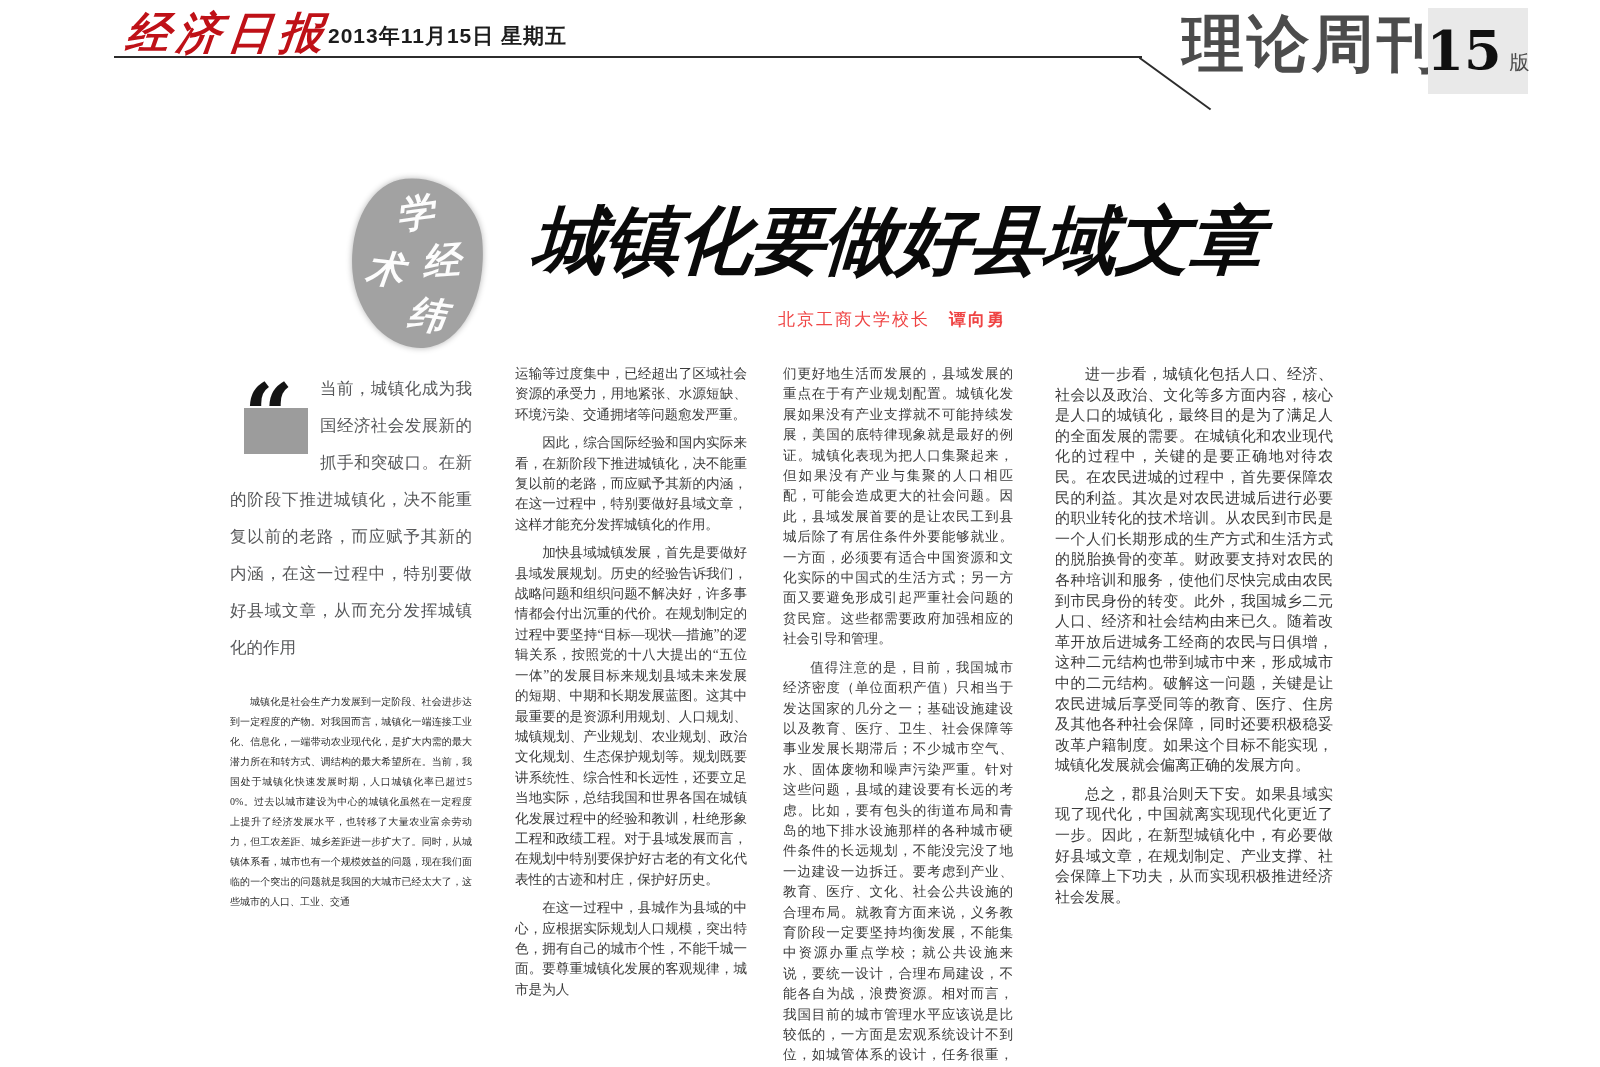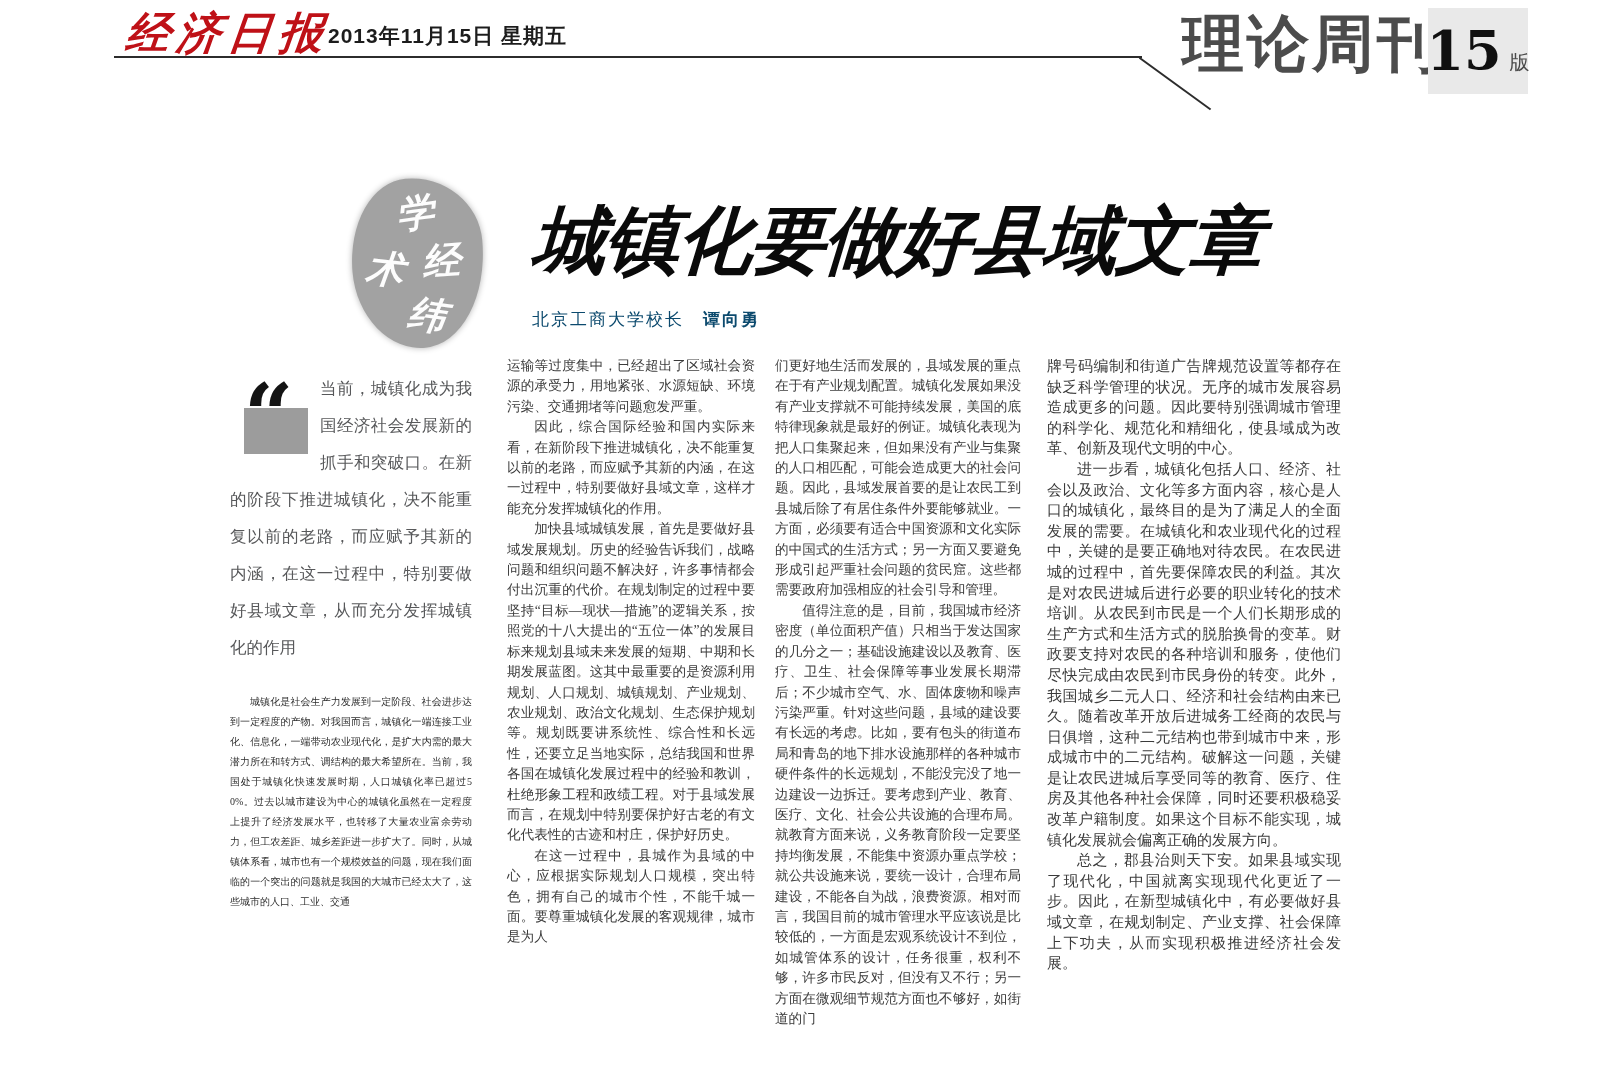--- a/index.html
+++ b/index.html
@@ -31,43 +31,43 @@
         font-style:italic;font-weight:bold;font-size:38px;line-height:1;}
   .seal-c0{left:44px;top:16px;transform:rotate(-8deg);}
   .seal-c1{left:14px;top:72px;transform:rotate(6deg);}
   .seal-c2{left:70px;top:64px;transform:rotate(-4deg);}
   .seal-c3{left:56px;top:118px;transform:rotate(8deg);}
 
   
   .headline{position:absolute;left:532px;top:192px;width:730px;font-family:"DejaVu Serif",serif;
         font-weight:bold;font-style:italic;font-size:74px;color:#0a0a0a;letter-spacing:-1px;
         white-space:nowrap;transform:skewX(-3deg);}
-  .byline{position:absolute;left:532px;top:308px;width:720px;text-align:left;
-        font-size:17px;color:#0c4a6e;letter-spacing:2px;}
+  .byline{position:absolute;left:532px;top:308px;width:720px;text-align:center;
+        font-size:17px;color:#ef4444;letter-spacing:2px;}
   .byline b{font-weight:bold;}
 
   
   .bodywrap{position:absolute;left:230px;top:356px;width:1140px;height:660px;}
   .col{position:absolute;top:0;}
   .col-quote{left:0;width:242px;}
   .col-2{left:277px;width:248px;}
   .col-3{left:545px;width:246px;}
   .col-4{left:817px;width:294px;}
 
   .qbox{float:left;width:64px;height:46px;background:#9c9c9c;margin:38px 12px 0 14px;
         position:relative;}
   .qmark{position:absolute;left:0;top:-36px;font-family:"DejaVu Serif",serif;
         font-size:86px;line-height:1;color:#141414;font-weight:bold;letter-spacing:-6px;}
   .quote-text{font-size:16.5px;line-height:37px;color:#57585a;text-align:justify;
         word-break:break-all;padding-top:14px;}
 
   .intro{margin-top:26px;font-family:"Liberation Serif",serif;font-size:10px;line-height:20px;
         color:#2e2e2e;text-align:justify;word-break:break-all;text-indent:2em;}
 
-  .col p{margin:0;font-family:"Liberation Serif",serif;font-size:13.6px;line-height:20.4px;
+  .col p{margin:8px;font-family:"Liberation Serif",serif;font-size:13.6px;line-height:20.4px;
         color:#3b3b3b;text-align:justify;word-break:break-all;}
   .col p.indent{text-indent:2em;}
   .col-4 p{font-size:15px;line-height:20.6px;}
 </style>
 </head>
 <body>
 
 <div class="page">
 
   <div class="logo">经济日报</div>
@@ -110,19 +110,18 @@
       <p class="indent">加快县域城镇发展，首先是要做好县域发展规划。历史的经验告诉我们，战略问题和组织问题不解决好，许多事情都会付出沉重的代价。在规划制定的过程中要坚持“目标—现状—措施”的逻辑关系，按照党的十八大提出的“五位一体”的发展目标来规划县域未来发展的短期、中期和长期发展蓝图。这其中最重要的是资源利用规划、人口规划、城镇规划、产业规划、农业规划、政治文化规划、生态保护规划等。规划既要讲系统性、综合性和长远性，还要立足当地实际，总结我国和世界各国在城镇化发展过程中的经验和教训，杜绝形象工程和政绩工程。对于县域发展而言，在规划中特别要保护好古老的有文化代表性的古迹和村庄，保护好历史。</p>
       <p class="indent">在这一过程中，县城作为县域的中心，应根据实际规划人口规模，突出特色，拥有自己的城市个性，不能千城一面。要尊重城镇化发展的客观规律，城市是为人</p>
     </div>
 
     <div class="col col-3">
       <p>们更好地生活而发展的，县域发展的重点在于有产业规划配置。城镇化发展如果没有产业支撑就不可能持续发展，美国的底特律现象就是最好的例证。城镇化表现为把人口集聚起来，但如果没有产业与集聚的人口相匹配，可能会造成更大的社会问题。因此，县域发展首要的是让农民工到县城后除了有居住条件外要能够就业。一方面，必须要有适合中国资源和文化实际的中国式的生活方式；另一方面又要避免形成引起严重社会问题的贫民窟。这些都需要政府加强相应的社会引导和管理。</p>
       <p class="indent">值得注意的是，目前，我国城市经济密度（单位面积产值）只相当于发达国家的几分之一；基础设施建设以及教育、医疗、卫生、社会保障等事业发展长期滞后；不少城市空气、水、固体废物和噪声污染严重。针对这些问题，县域的建设要有长远的考虑。比如，要有包头的街道布局和青岛的地下排水设施那样的各种城市硬件条件的长远规划，不能没完没了地一边建设一边拆迁。要考虑到产业、教育、医疗、文化、社会公共设施的合理布局。就教育方面来说，义务教育阶段一定要坚持均衡发展，不能集中资源办重点学校；就公共设施来说，要统一设计，合理布局建设，不能各自为战，浪费资源。相对而言，我国目前的城市管理水平应该说是比较低的，一方面是宏观系统设计不到位，如城管体系的设计，任务很重，权利不够，许多市民反对，但没有又不行；另一方面在微观细节规范方面也不够好，如街道的门</p>
     </div>
 
     <div class="col col-4">
-      <p>牌号码编制和街道广告牌规范设置等都存在缺乏科学管理的状况。无序的城市发展容易造成更多的问题。因此要特别强调城市管理的科学化、规范化和精细化，使县域成为改革、创新及现代文明的中心。</p>
       <p class="indent">进一步看，城镇化包括人口、经济、社会以及政治、文化等多方面内容，核心是人口的城镇化，最终目的是为了满足人的全面发展的需要。在城镇化和农业现代化的过程中，关键的是要正确地对待农民。在农民进城的过程中，首先要保障农民的利益。其次是对农民进城后进行必要的职业转化的技术培训。从农民到市民是一个人们长期形成的生产方式和生活方式的脱胎换骨的变革。财政要支持对农民的各种培训和服务，使他们尽快完成由农民到市民身份的转变。此外，我国城乡二元人口、经济和社会结构由来已久。随着改革开放后进城务工经商的农民与日俱增，这种二元结构也带到城市中来，形成城市中的二元结构。破解这一问题，关键是让农民进城后享受同等的教育、医疗、住房及其他各种社会保障，同时还要积极稳妥改革户籍制度。如果这个目标不能实现，城镇化发展就会偏离正确的发展方向。</p>
       <p class="indent">总之，郡县治则天下安。如果县域实现了现代化，中国就离实现现代化更近了一步。因此，在新型城镇化中，有必要做好县域文章，在规划制定、产业支撑、社会保障上下功夫，从而实现积极推进经济社会发展。</p>
     </div>
 
   </div>
 </div>
 
 </body></html>

